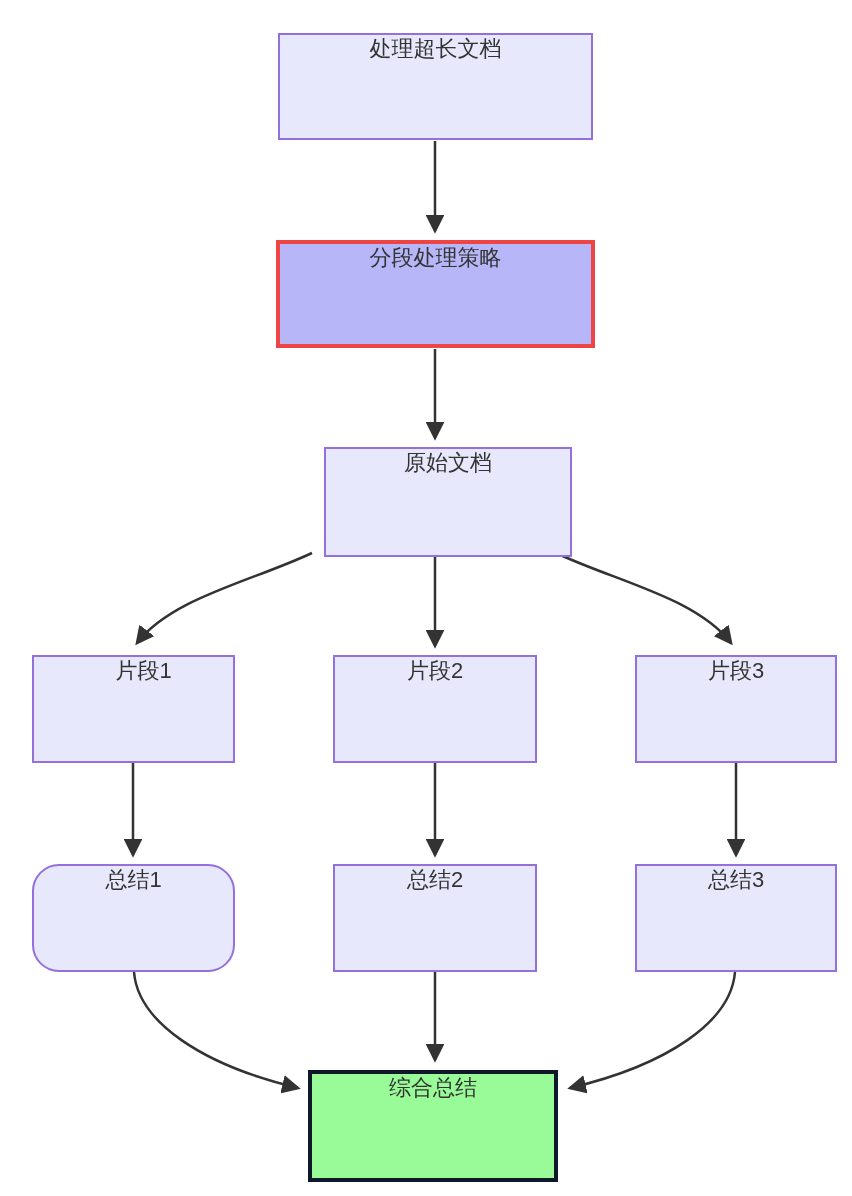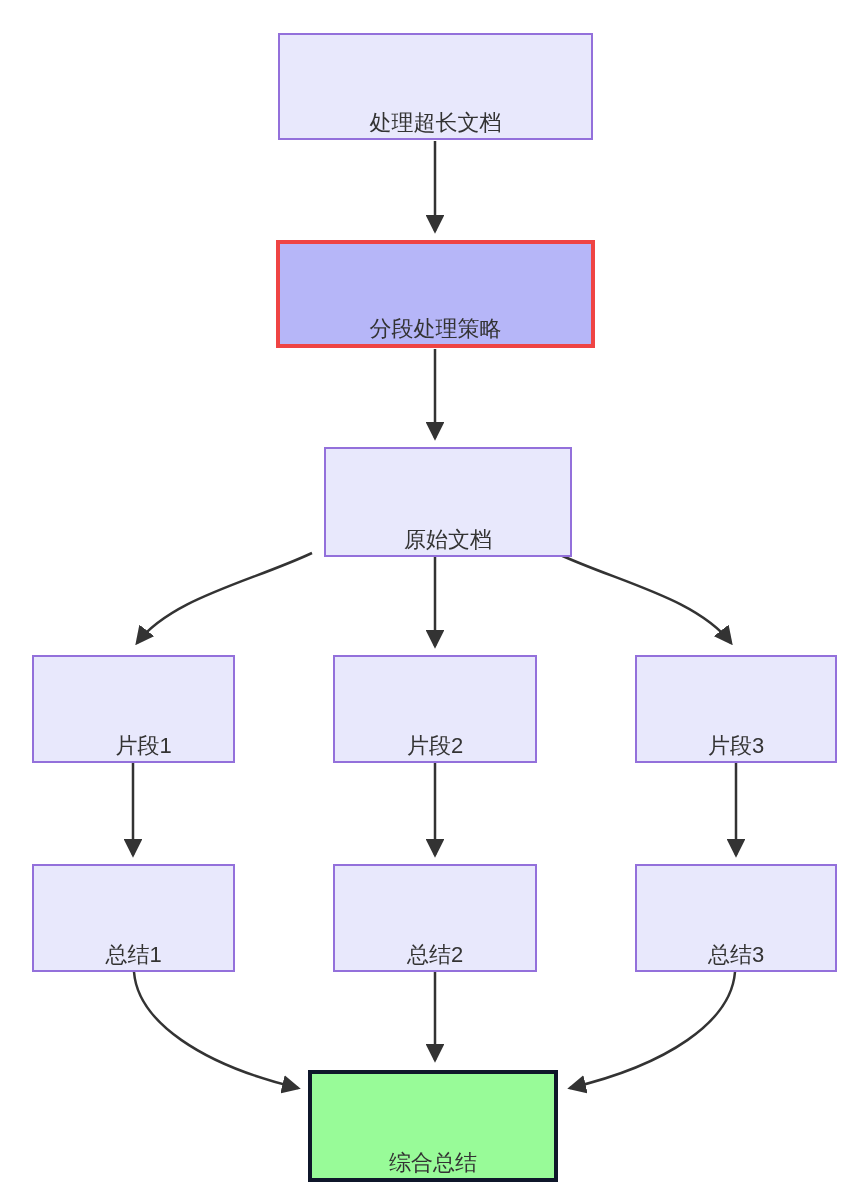--- a/index.html
+++ b/index.html
@@ -19,21 +19,21 @@
     position: absolute;
     left: 0;
     top: 0;
     width: 852px;
     height: 1196px;
   }
   .node {
     position: absolute;
     box-sizing: border-box;
     display: flex;
-    align-items: flex-end;
+    align-items: flex-start;
     justify-content: center;
     background: #e8e8fc;
     border: 2px solid #9370db;
     color: #333333;
     font-size: 22px;
     line-height: 1.3;
     text-align: center;
     white-space: nowrap;
   }
   .node.emphasis {
@@ -44,21 +44,21 @@
     background: #98fb98;
     border: 4px solid #0f172a;
   }
   
   #n-doc      { left: 278px; top: 33px;   width: 315px; height: 107px; }
   #n-strategy { left: 276px; top: 240px;  width: 319px; height: 108px; }
   #n-source   { left: 324px; top: 447px;  width: 248px; height: 110px; }
   #n-frag1    { left: 32px;  top: 655px;  width: 203px; height: 108px; padding-left: 20px; }
   #n-frag2    { left: 333px; top: 655px;  width: 204px; height: 108px; }
   #n-frag3    { left: 635px; top: 655px;  width: 202px; height: 108px; }
-  #n-sum1     { left: 32px;  top: 864px;  width: 203px; height: 108px; }
+  #n-sum1     { left: 32px;  top: 864px;  width: 203px; height: 108px; border-radius: 27px; }
   #n-sum2     { left: 333px; top: 864px;  width: 204px; height: 108px; }
   #n-sum3     { left: 635px; top: 864px;  width: 202px; height: 108px; }
   #n-final    { left: 308px; top: 1070px; width: 250px; height: 112px; }
 </style>
 </head>
 <body>
 
 <div class="canvas">
 
   <svg class="edges" viewBox="0 0 852 1196" xmlns="http://www.w3.org/2000/svg">

